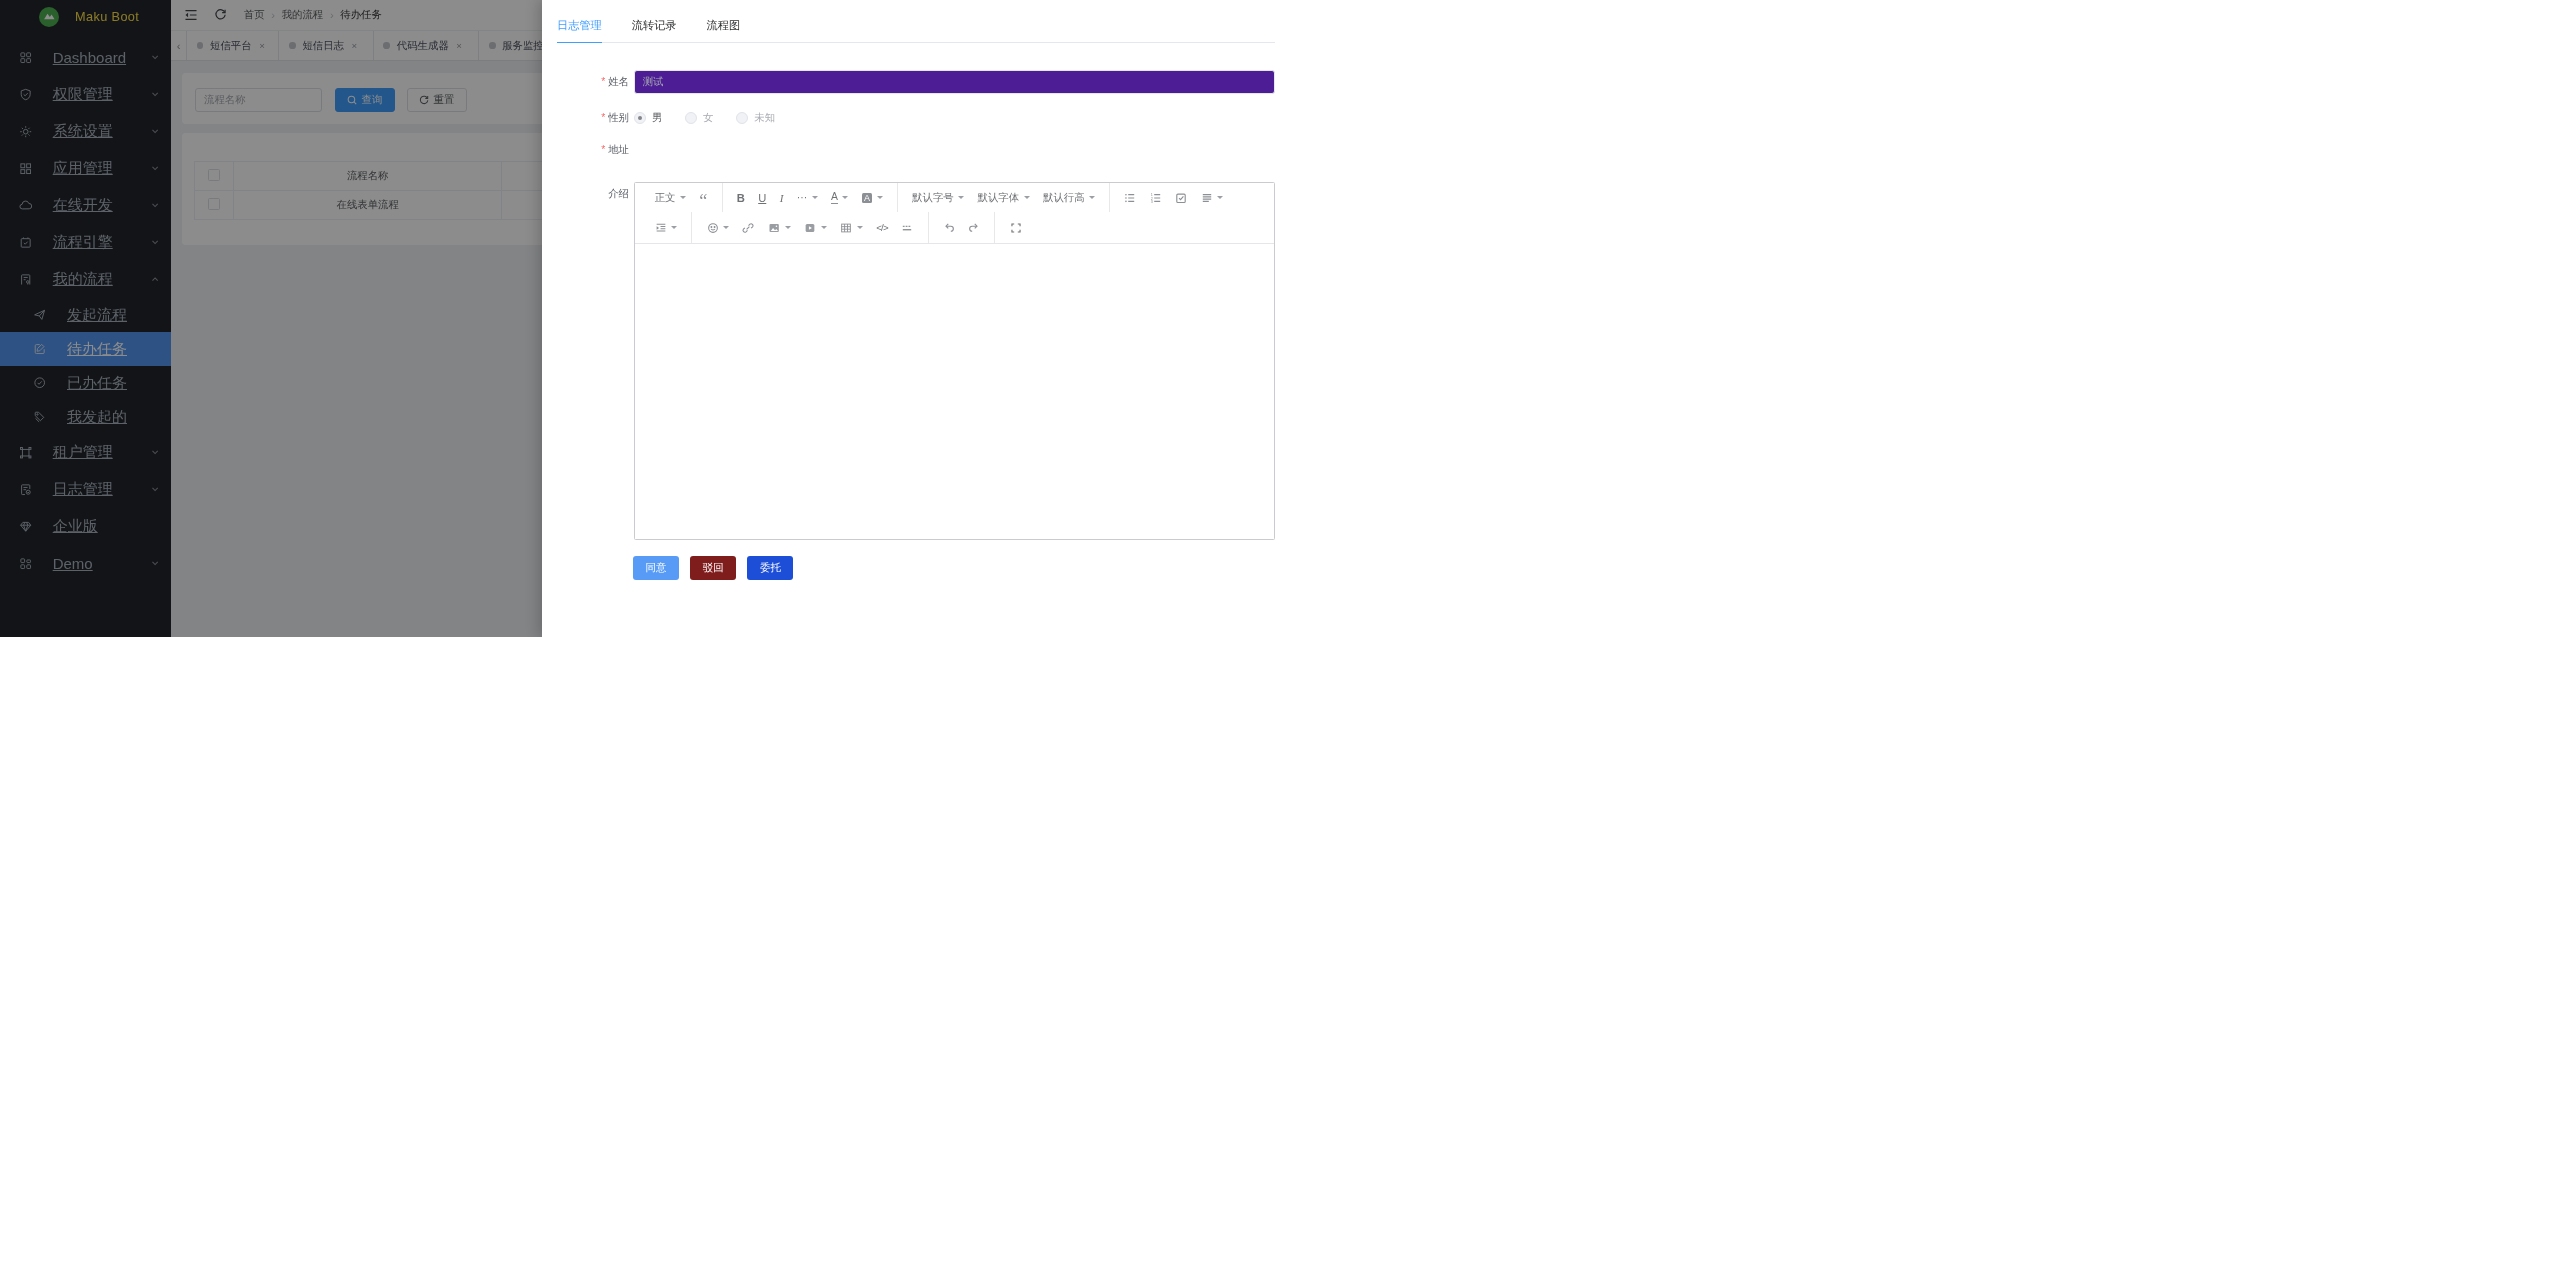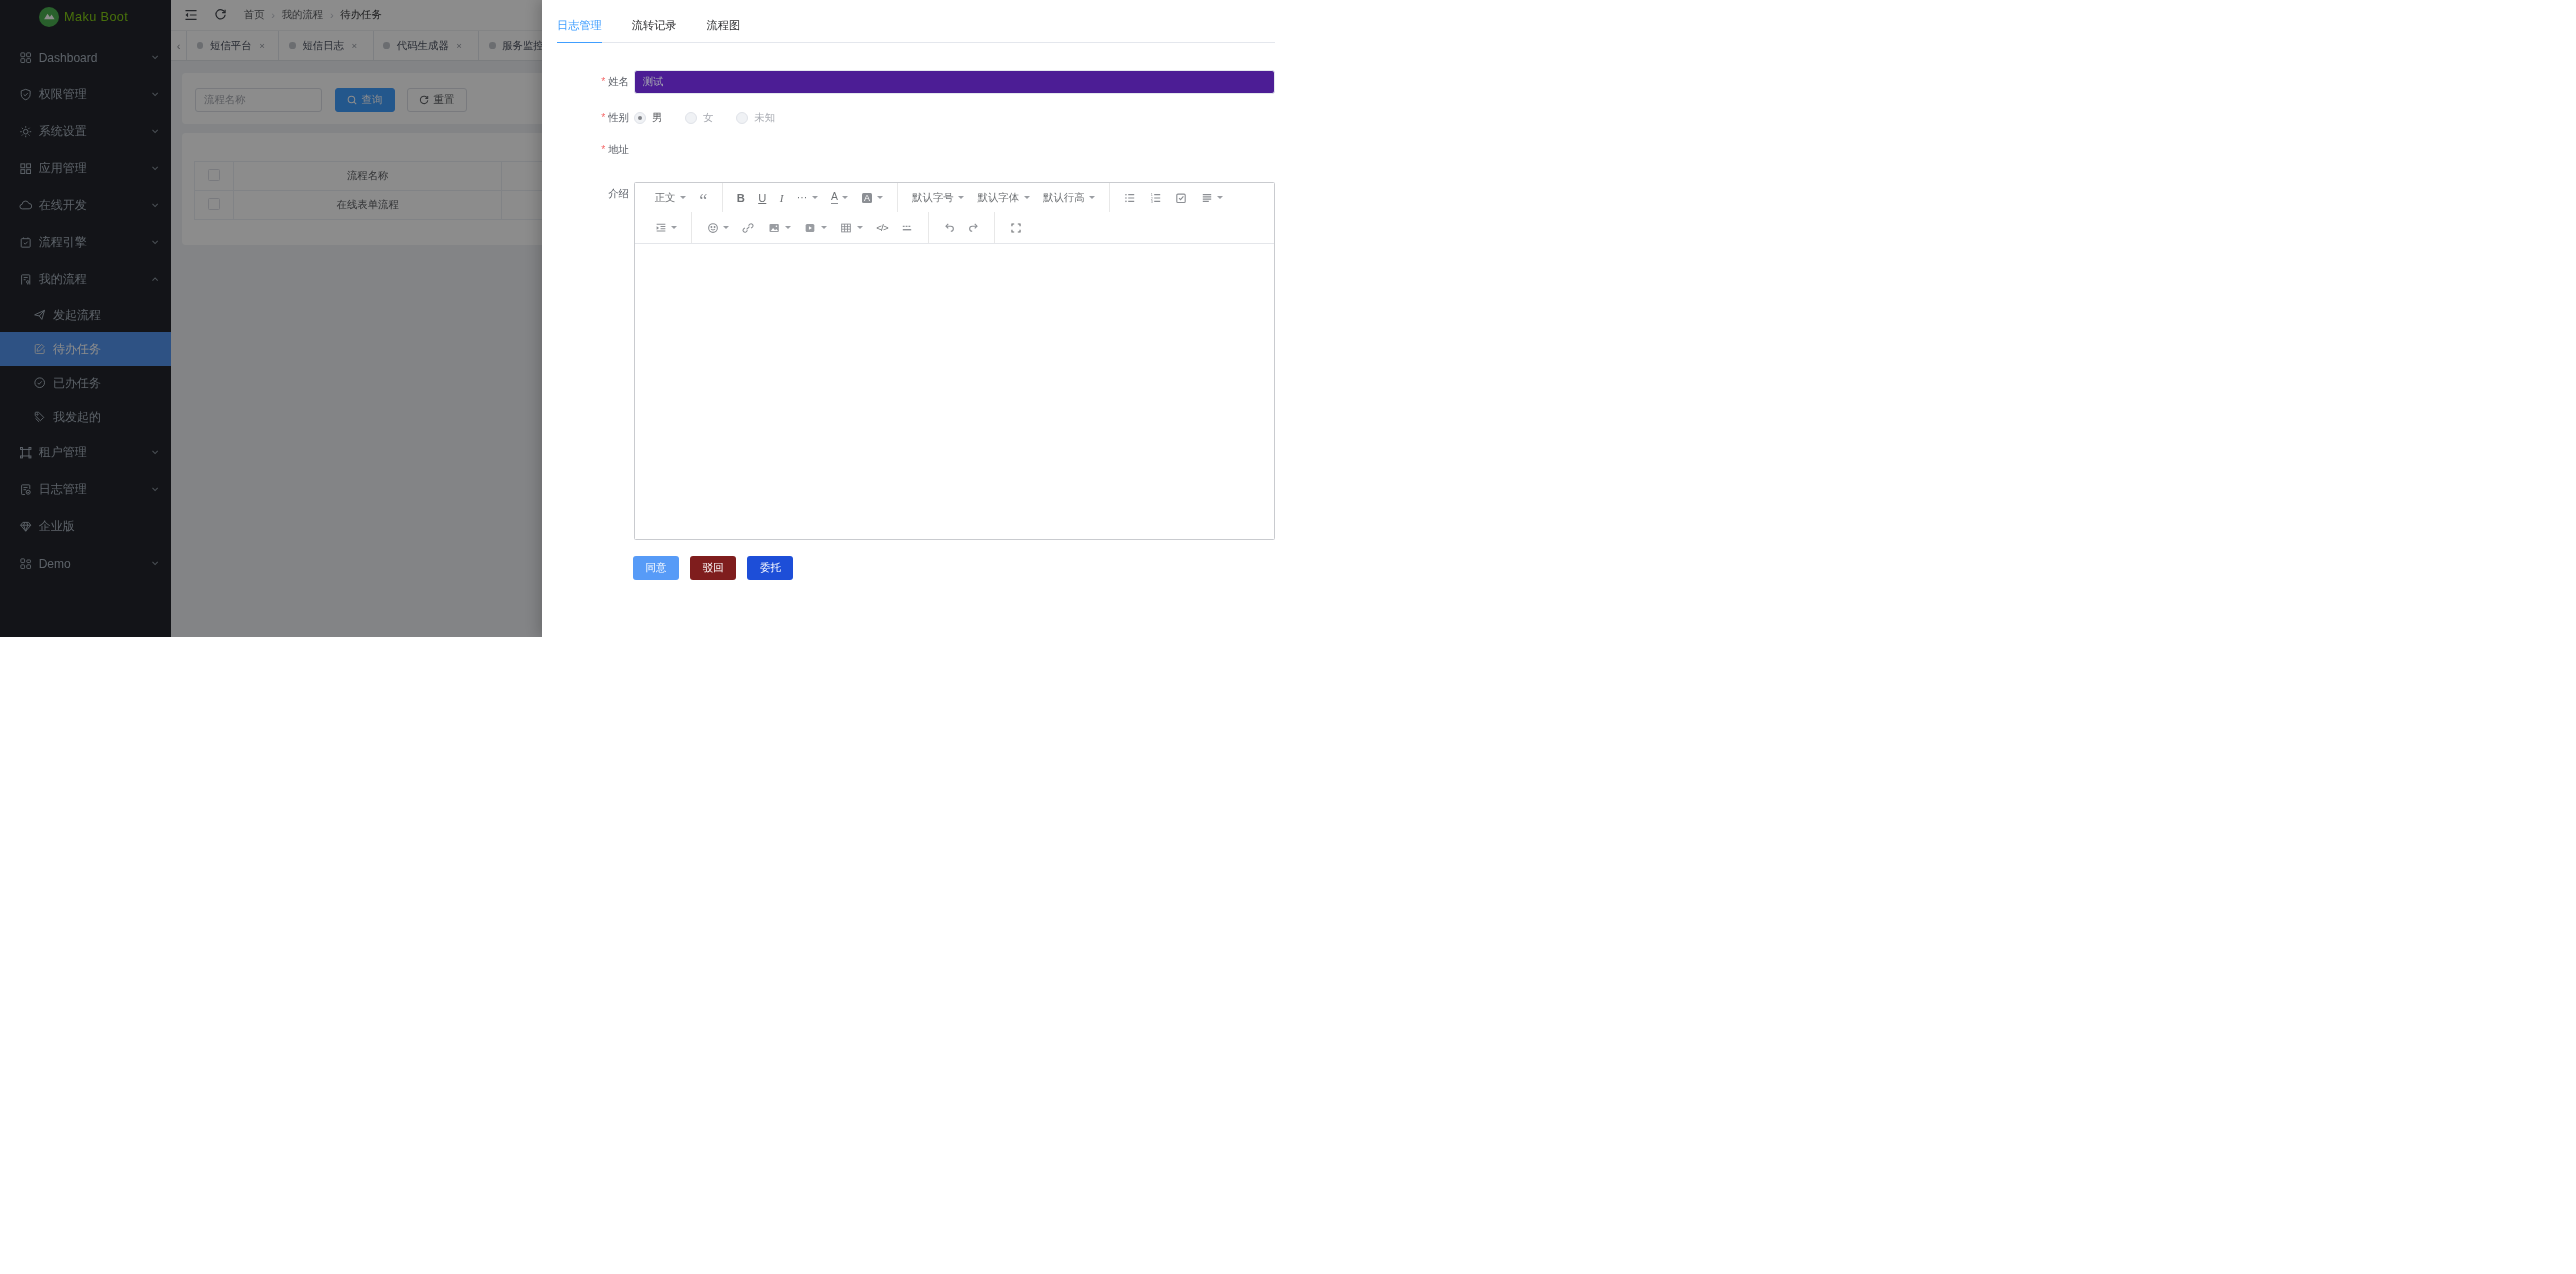--- a/index.html
+++ b/index.html
@@ -4,25 +4,25 @@
 <style>
   html,body{margin:0;padding:0;overflow:hidden;background:#fff;}
   body{width:1288px;height:637px;position:relative;font-family:"Liberation Sans","DejaVu Sans",sans-serif;font-size:10.4px;color:#606266;}
   .app{position:absolute;inset:0;}
 
   
   .sidebar{position:absolute;left:0;top:0;bottom:0;width:171px;background:#23262c;overflow:hidden;z-index:1;}
   .logo{display:flex;align-items:center;height:33px;padding-left:39px;}
   .logo-badge{width:20px;height:20px;border-radius:50%;background:#4caf50;display:flex;align-items:center;justify-content:center;}
   .logo-badge svg{display:block;}
-  .logo-text{margin-left:5px;color:#84cc16;font-size:12.7px;letter-spacing:0.4px;}
+  .logo-text{margin-left:16px;color:#fde047;font-size:12.7px;letter-spacing:0.4px;}
   .menu{margin-top:6px;}
   .s-item{height:37px;display:flex;align-items:center;padding:0 12px 0 18.7px;color:#a9b3bf;cursor:pointer;}
   .s-item .s-icon{width:14px;height:14px;flex:0 0 14px;display:flex;align-items:center;justify-content:center;}
-  .s-item .s-lbl{margin-left:6px;flex:1;font-size:12px;}
+  .s-item .s-lbl{margin-left:20px;flex:1;font-size:15px;text-decoration:underline;}
   .chev{width:8.2px;height:8.2px;flex:0 0 8.2px;}
   .sub .s-item{height:34px;padding-left:33px;}
   .s-item.active{background:#5596f0;color:#fff;}
   .s-item.active .s-lbl{color:#fff;}
 
   
   .main{position:absolute;left:171px;top:0;right:0;bottom:0;background:#eef1f4;z-index:1;}
   .topbar{height:30px;background:#fff;display:flex;align-items:center;padding-left:13.4px;}
   .top-icon{width:14px;height:14px;margin-right:15.7px;display:flex;align-items:center;justify-content:center;cursor:pointer;}
   .crumb{display:flex;align-items:center;color:#606266;}

